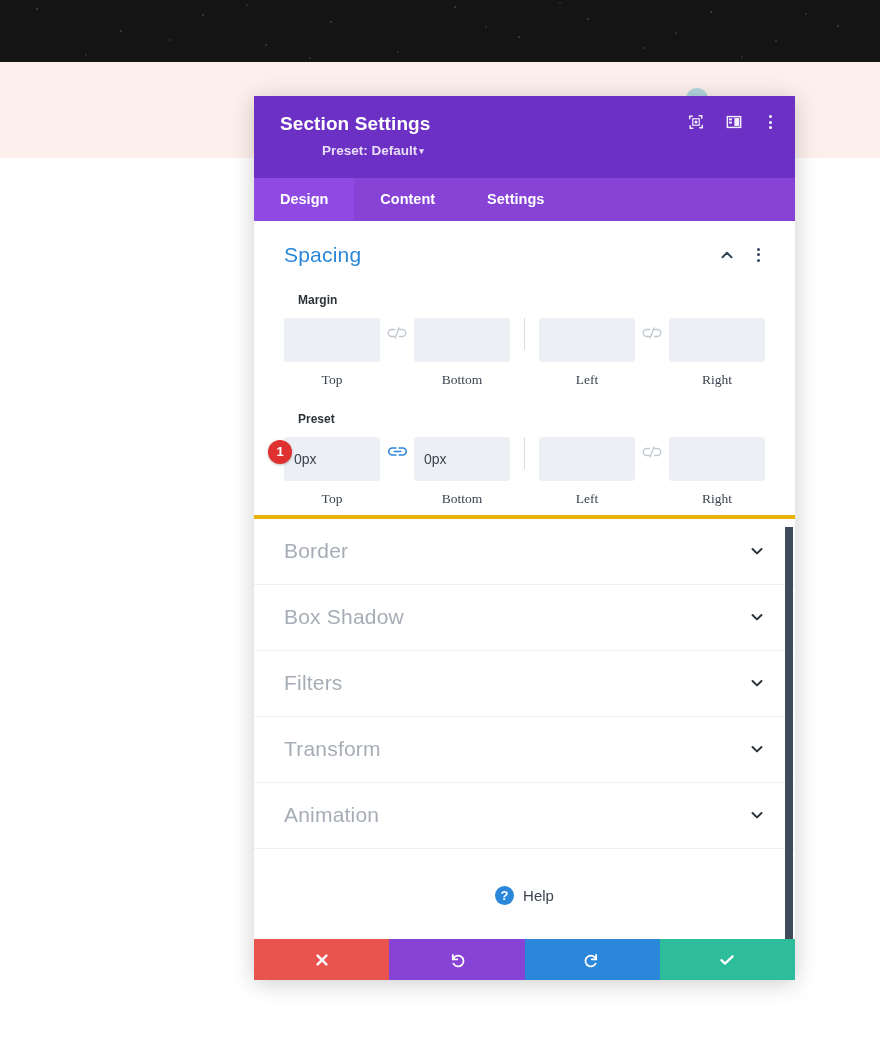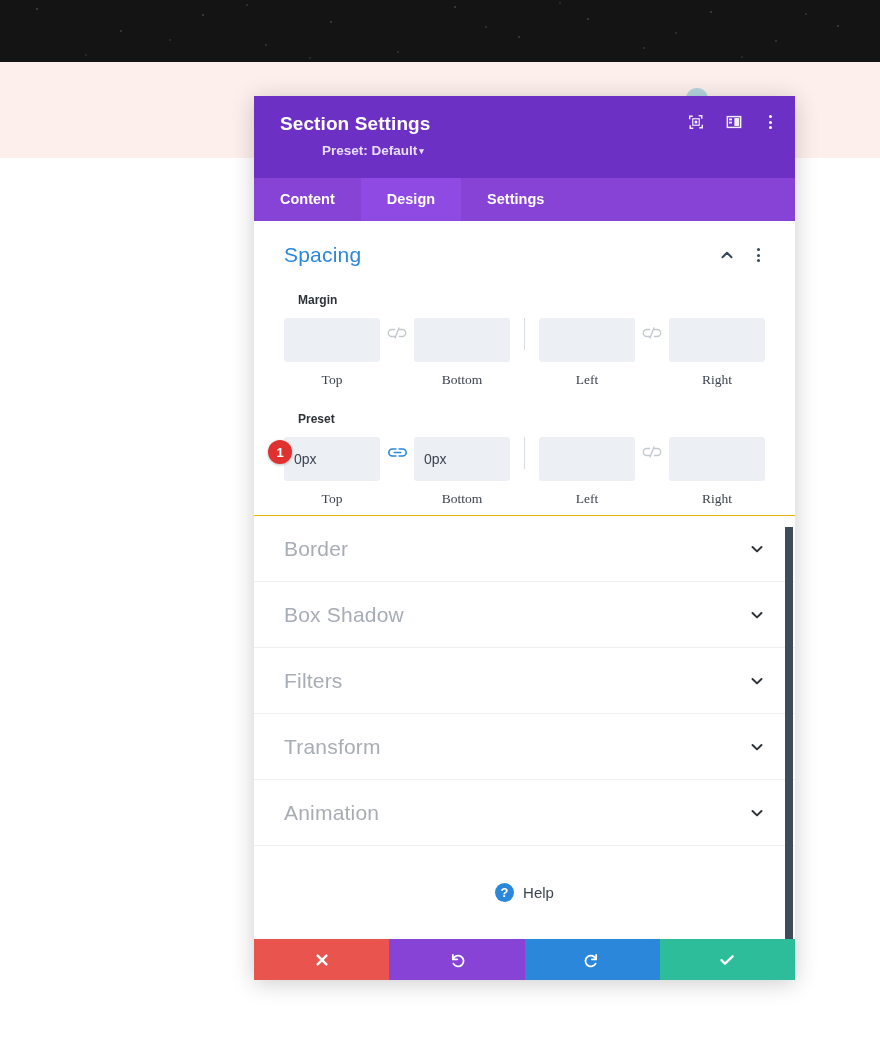--- a/index.html
+++ b/index.html
@@ -151,21 +151,21 @@
   
   .modal-body {
     flex: 1 1 auto;
     position: relative;
     background: #ffffff;
     overflow: hidden;
   }
 
   .section-open {
     padding: 22px 30px 8px 30px;
-    border-bottom: 1px solid #eab308;
+    border-bottom: 4px solid #eab308;
   }
   .section-open-head {
     display: flex;
     align-items: center;
     justify-content: space-between;
     margin-bottom: 26px;
   }
   .section-open-title {
     color: #2b87da;
     font-size: 21px;
@@ -380,22 +380,22 @@
         </span>
         <span class="kebab light">
           <i></i>
             <i></i>
             <i></i>
         </span>
       </div>
     </div>
 
     <div class="tabs">
+      <div class="tab active">Design</div>
       <div class="tab">Content</div>
-      <div class="tab active">Design</div>
       <div class="tab">Settings</div>
     </div>
 
     <div class="modal-body">
 
       <div class="section-open">
         <div class="section-open-head">
           <div class="section-open-title">Spacing</div>
           <div class="section-head-tools">
             <svg class="chev-up" viewBox="0 0 16 16" fill="none" stroke="#33475b" stroke-width="2" stroke-linecap="round" stroke-linejoin="round">

